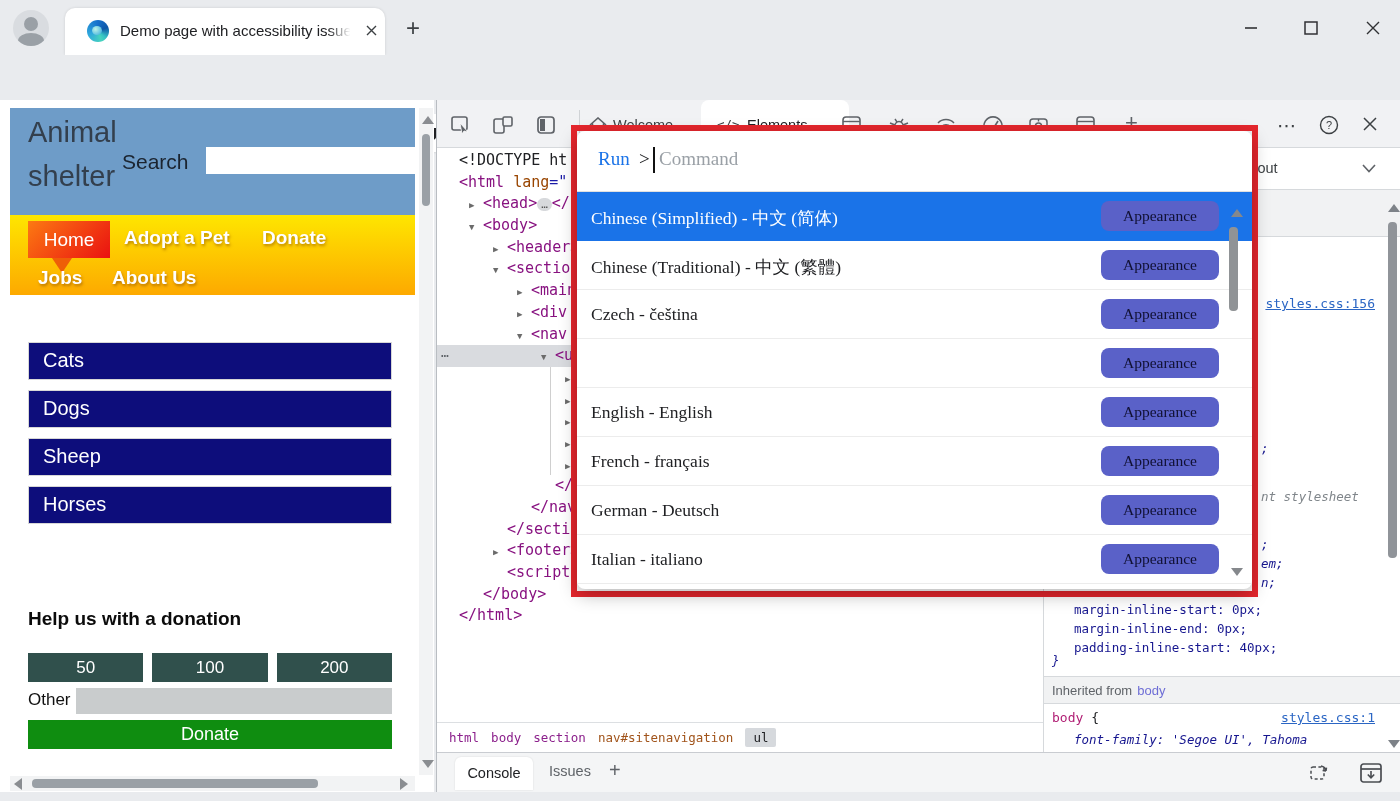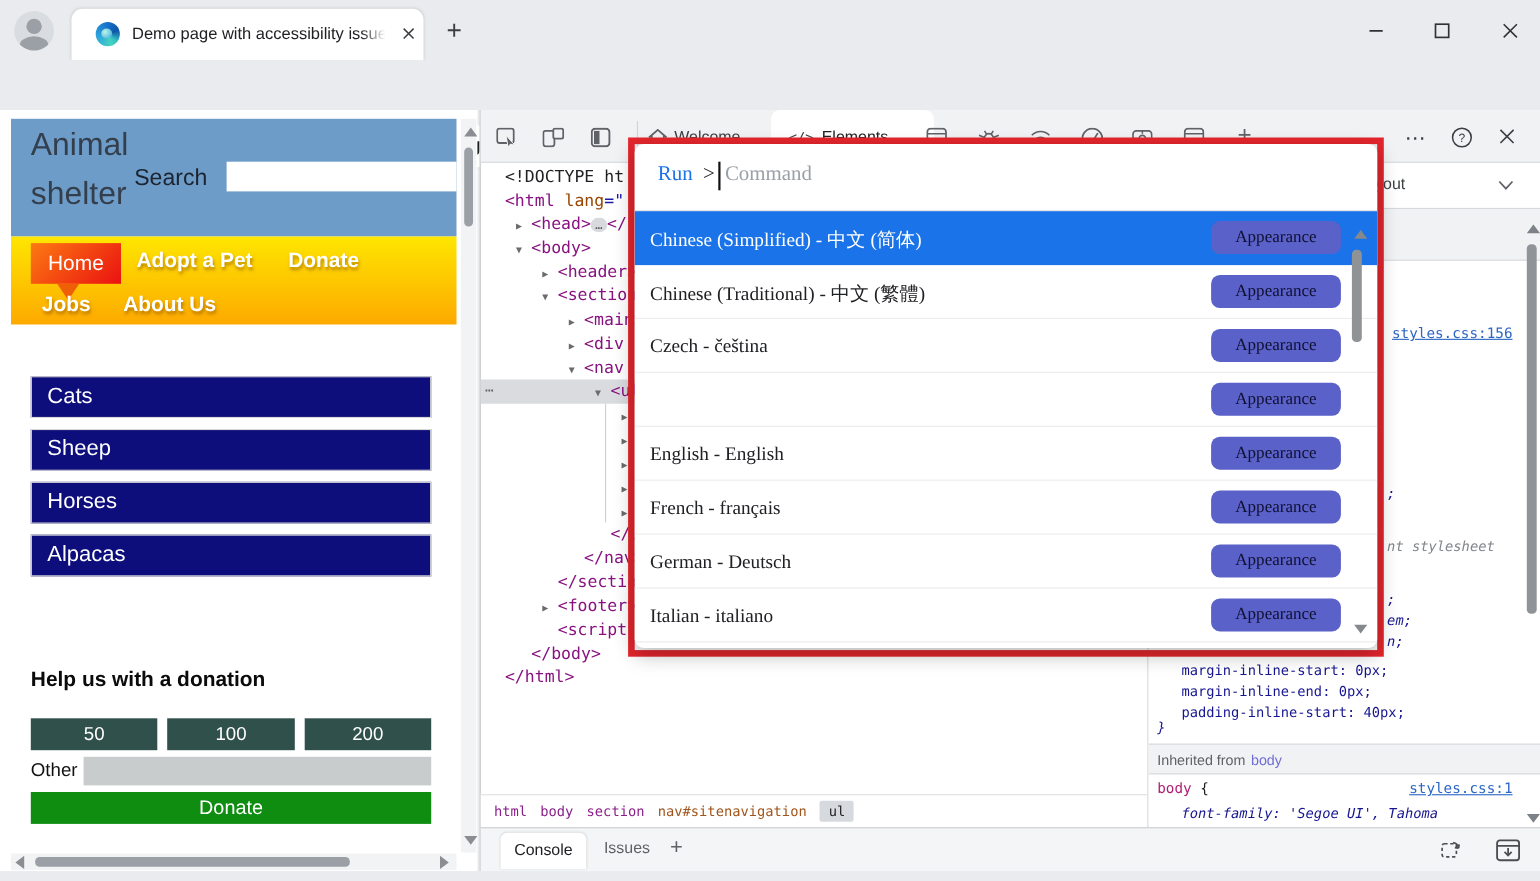--- a/index.html
+++ b/index.html
@@ -217,23 +217,23 @@
   <div id="site-nav">
     <div id="home-chip">Home</div>
     <div id="home-tail"></div>
     <span class="nav-link" id="nl1">Adopt a Pet</span>
     <span class="nav-link" id="nl2">Donate</span>
     <span class="nav-link" id="nl3">Jobs</span>
     <span class="nav-link" id="nl4">About Us</span>
   </div>
   <div id="animal-list">
       <div class="animal-btn">Cats</div>
+      <div class="animal-btn">Dogs</div>
       <div class="animal-btn">Sheep</div>
       <div class="animal-btn">Horses</div>
-      <div class="animal-btn">Alpacas</div>
     </div>
   <div id="donate-heading">Help us with a donation</div>
   <div id="amount-row">
       <div class="amount-btn">50</div>
       <div class="amount-btn">100</div>
       <div class="amount-btn">200</div>
     </div>
   <div id="other-label">Other</div>
   <input id="other-input" style="">
   <div id="donate-btn">Donate</div>

